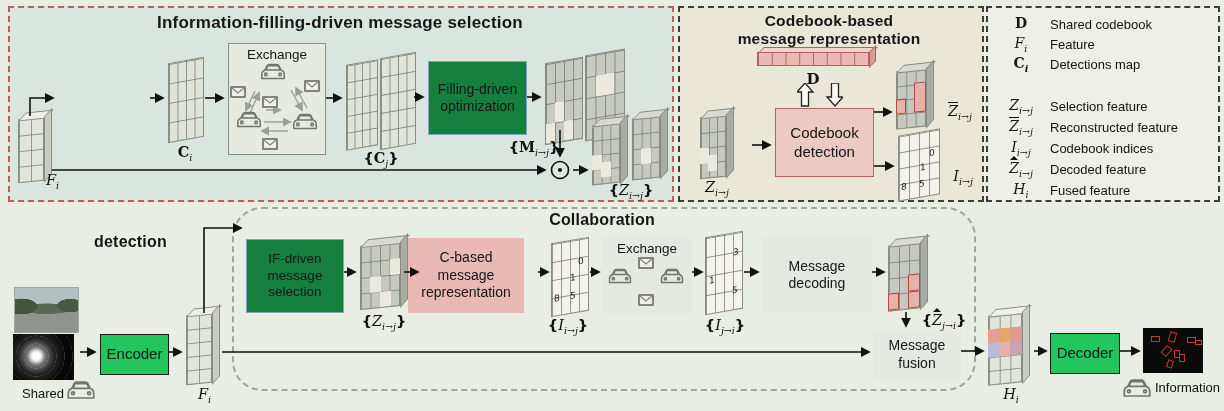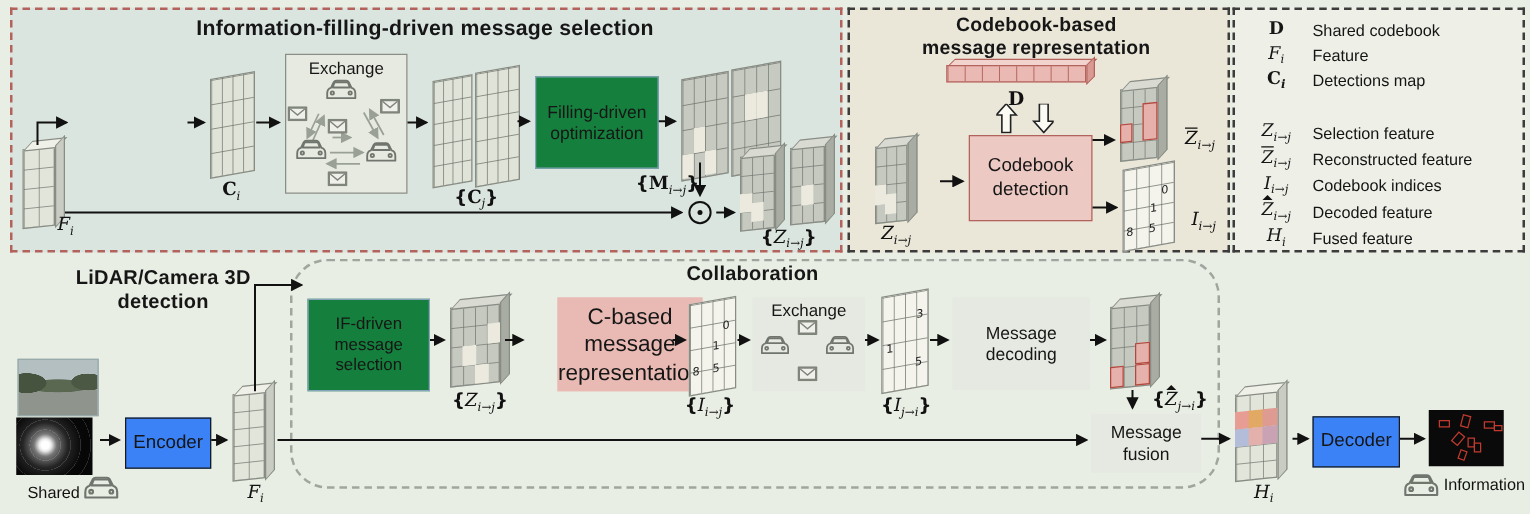--- a/index.html
+++ b/index.html
@@ -13,21 +13,21 @@
   .panel-collab{left:232px;top:207px;width:740px;height:180px;border:2px dashed #a0a69e;border-radius:30px;}
   .ptitle{font-weight:700;text-align:center;letter-spacing:.2px;}
   
   .box{position:absolute;display:flex;flex-direction:column;align-items:center;justify-content:center;
        text-align:center;line-height:1.25;}
   .b-outline{background:#e7eae0;border:1px solid #8a8f86;}
   .b-blue{background:#15803d;border:1px solid #87a3bd;}
   .b-pinkbox{background:#e9bab4;border:1px solid #e9bab4;}
   .b-comp{background:#edc9c3;border:1.5px solid #b2645c;}
   .b-gray{background:#e6e9e1;border:1px solid #e6e9e1;}
-  .b-io{background:#3b82f6;border:1.5px solid #1a1a1a;}
+  .b-io{background:#22c55e;border:1.5px solid #1a1a1a;}
   
   .sheet{position:absolute;border:1px solid #878c84;transform:skewY(-10deg);
     background-image:linear-gradient(to right, rgba(110,115,108,.75) 1px, transparent 1px),
                      linear-gradient(to bottom, rgba(110,115,108,.75) 1px, transparent 1px);}
   .sh-light{background-color:#e0e4d8;}
   .sh-gray{background-color:#c7cac1;}
   .sh-white{background-color:#f4f4ec;}
   .g4x4{background-size:25% 25%;}
   .g4x5{background-size:25% 20%;}
   
@@ -86,21 +86,20 @@
 <div id="canvas">
 
   <div class="abs panel-sel"></div>
   <div class="abs panel-cb"></div>
   <div class="abs panel-leg"></div>
   <div class="abs panel-collab"></div>
 
   <div class="abs ptitle" style="left:110px;top:13px;width:460px;font-size:17px;">Information-filling-driven message selection</div>
   <div class="abs ptitle" style="left:688px;top:30px;width:282px;font-size:15.5px;">message representation</div>
   <div class="abs ptitle" style="left:688px;top:12px;width:282px;font-size:15.5px;">Codebook-based</div>
-  <div class="abs ptitle" style="left:28px;top:214px;width:205px;font-size:16px;">LiDAR/Camera 3D</div>
   <div class="abs ptitle" style="left:232px;top:211px;width:740px;font-size:16px;">Collaboration</div>
   <div class="abs ptitle" style="left:28px;top:233px;width:205px;font-size:16px;">detection</div>
 
   <div class="block3d bl-light" style="left:18px;top:118px;width:26px;height:64px;">
     <span class="front" style="background-size:50% 25%;"></span>
     <span class="topf"></span>
     <span class="sidef"></span>
   </div>
   <span class="ml" style="left:46px;top:172px;"><span class="pre"></span><span class="main">F</span><sub>i</sub><span class="pre"></span></span>
 
@@ -329,21 +328,21 @@
   <div class="block3d bl-gray" style="left:360px;top:244px;width:40px;height:64px;">
     <span class="front" style="background-size:25% 25%;"></span>
     <span class="hl" style="left:10px;top:32px;width:11px;height:16px;z-index:2;position:absolute;"></span>
     <span class="hl" style="left:20px;top:48px;width:11px;height:15px;z-index:2;position:absolute;"></span>
     <span class="hl" style="left:30px;top:16px;width:10px;height:16px;z-index:2;position:absolute;"></span>
     <span class="topf"></span>
     <span class="sidef"></span>
   </div>
   <span class="ml" style="left:352px;top:313px;width:64px;"><span class="pre">{</span><span class="main">Z</span><sub>i→j</sub><span class="pre">}</span></span>
 
-  <div class="box b-pinkbox" style="left:446px;top:238px;width:114px;height:73px;font-size:18px;">
+  <div class="box b-pinkbox" style="left:408px;top:238px;width:114px;height:73px;font-size:14px;">
     <div>C-based</div>
     <div>message</div>
     <div>representation</div>
   </div>
 
   <div class="sheet sh-white g4x4" style="left:551px;top:240px;width:36px;height:72px;">
     <span class="num" style="left:26px;top:17px;">0</span>
     <span class="num" style="left:18px;top:32px;">1</span>
     <span class="num" style="left:2px;top:50px;">8</span>
     <span class="num" style="left:18px;top:50px;">5</span>

